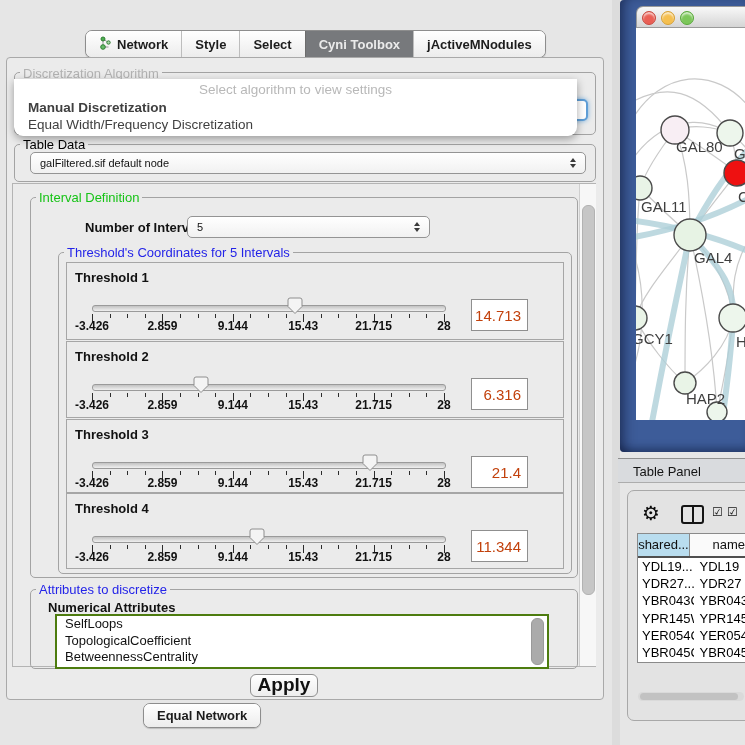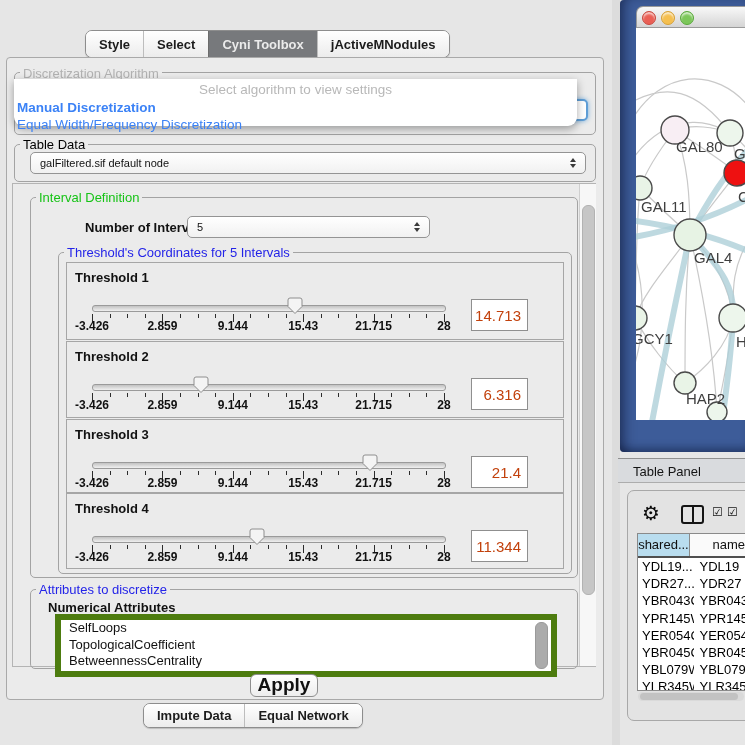--- a/index.html
+++ b/index.html
@@ -20,73 +20,82 @@
   .gtitle{position:absolute;font-size:13px;background:#ebebeb;padding:0 3px;z-index:3;white-space:nowrap}
   .gtitle.gray{color:#b2b2b2}
   .gtitle.green{color:#16c316}
   .gtitle.blue{color:#2424e8}
   .combo{position:absolute;background:linear-gradient(#ffffff,#f1f1f1);border:1px solid #949494;border-radius:5px;display:flex;align-items:center;font-size:11px;color:#111;box-sizing:border-box}
   .combo .ctext{padding-left:9px;flex:1;white-space:nowrap;overflow:hidden}
   .spinarr{display:flex;flex-direction:column;gap:2px;margin-right:9px}
   .arr-up{width:0;height:0;border-left:3.5px solid transparent;border-right:3.5px solid transparent;border-bottom:4.5px solid #3a3a3a}
   .arr-dn{width:0;height:0;border-left:3.5px solid transparent;border-right:3.5px solid transparent;border-top:4.5px solid #3a3a3a}
   #algo-combo{left:22px;top:99px;width:566px;height:22px;border:2px solid #5f9ed6;box-shadow:0 0 5px #74aede;z-index:1;background:#fff}
-  #popup{left:14px;top:79px;width:563px;height:47px;background:#fff;z-index:20;border-radius:0 0 9px 9px;box-shadow:0 3px 9px rgba(0,0,0,.35)}
-  .pop-item{height:17px;line-height:17px;font-size:13.5px;padding-left:3px;white-space:nowrap;color:#3b82f6}
+  #popup{left:14px;top:79px;width:563px;height:57px;background:#fff;z-index:20;border-radius:0 0 9px 9px;box-shadow:0 3px 9px rgba(0,0,0,.35)}
+  .pop-item{height:17px;line-height:17px;font-size:13.5px;padding-left:14px;white-space:nowrap;color:#404040}
   .pop-prompt{text-align:center;color:#b8b8b8;padding-left:0;height:20px;line-height:22px;font-size:13.5px}
   .pop-bold{font-weight:bold}
   #scrollpane{left:12px;top:183px;width:584px;height:484px;border:1px solid #b4b4b4;z-index:1;box-sizing:border-box}
   #vscroll{left:579px;top:184px;width:16px;height:482px;background:#f7f7f7;border-left:1px solid #cfcfcf;z-index:4}
   #vscroll .vthumb{position:absolute;left:2px;top:21px;width:11px;height:388px;background:#c6c6c6;border:1px solid #b2b2b2;border-radius:6px}
   .boldlabel{position:absolute;font-size:13px;font-weight:bold;color:#111;z-index:3;white-space:nowrap}
   .tpanel{position:absolute;left:66px;width:496px;border:1px solid #a6a6a6;background:#ebebeb;z-index:3}
   .tlabel{position:absolute;left:8px;top:7px;font-size:13px;font-weight:bold;color:#111}
   .tslider{position:absolute;left:10px;top:30px;width:465px;height:44px}
   .track{position:absolute;left:15px;top:12px;width:352px;height:5px;background:linear-gradient(#c2c2c2,#f0f0f0);border:1px solid #9a9a9a;border-radius:3px}
   .tick{position:absolute;width:1px;background:#2c2c2c;top:21px}
   .ticklabel{position:absolute;top:26px;font-size:12px;font-weight:bold;color:#111;transform:translateX(-50%);white-space:nowrap}
   .thumb{position:absolute;top:4px;z-index:4}
   .tvalue{position:absolute;left:404px;top:36px;width:57px;height:32px;background:#fff;border:1px solid #8f8f8f;font-size:15px;color:#c2410c;text-align:right;padding-right:6px;line-height:31px;box-sizing:border-box}
-  #attr-list{left:55px;top:614px;width:490px;height:51px;background:#fff;border:6px solid #4d7c0f;overflow:hidden;z-index:3}
+  #attr-list{left:55px;top:614px;width:490px;height:51px;background:#fff;border:2px solid #4d7c0f;overflow:hidden;z-index:3}
   .attr-item{font-size:13px;line-height:16.5px;padding-left:8px;white-space:nowrap;color:#111}
   #attr-scroll{position:absolute;right:3px;top:2px;width:11px;height:45px;background:#ababab;border:1px solid #9a9a9a;border-radius:6px}
   #apply-btn{left:250px;top:674px;width:66px;height:21px;background:linear-gradient(#ffffff,#ededed);border:1px solid #8f8f8f;border-radius:6px;font-size:19px;font-weight:bold;color:#111;text-align:center;line-height:20px;z-index:3}
   #divider{left:612px;top:0;width:8px;height:745px;background:#dcdcdc}
   
   #net-frame{left:620px;top:0;width:125px;height:452px;background:#3d5c99;border-radius:4px 0 0 4px;box-shadow:inset 9px 0 12px -5px rgba(5,12,40,.5), inset 0 -8px 10px -5px rgba(5,12,40,.4)}
   #macbar{left:636px;top:6px;width:109px;height:22px;background:linear-gradient(#f8f8f8,#d5d5d5);border:1px solid #9a9a9a;border-right:none;border-radius:7px 0 0 0;box-sizing:border-box}
   .light{position:absolute;top:4px;width:12px;height:12px;border-radius:50%;box-shadow:inset 0 2px 2px rgba(255,255,255,.7)}
   #lt-red{left:5px;background:#ea5f55;border:1px solid #c74a40}
   #lt-yel{left:24px;background:#f5bf4f;border:1px solid #d6a137}
   #lt-grn{left:43px;background:#7cc75a;border:1px solid #5aa93c}
   #canvas{left:636px;top:28px;width:109px;height:392px;background:#fff;overflow:hidden}
   #tp-bar{left:618px;top:458px;width:127px;height:25px;background:#d9dbde;border-top:1px solid #909090;border-bottom:1px solid #adadad;box-sizing:border-box}
   #tp-bar span{position:absolute;left:15px;top:5px;font-size:13px;color:#141414}
   #tbl-container{left:627px;top:490px;width:118px;height:229px;background:#e3e3e3;border:1px solid #a8a8a8;border-radius:7px 0 0 7px}
   #gear{left:642px;top:501px;font-size:20px;color:#0a0a0a;font-family:"DejaVu Sans",sans-serif;z-index:3}
   #colico{left:681px;top:505px;width:19px;height:15px;border:2px solid #141414;border-radius:3px;display:flex;justify-content:center;z-index:3}
   #colico div{width:2px;height:100%;background:#141414}
   .chk{position:absolute;top:505px;font-size:12px;color:#141414;font-family:"DejaVu Sans",sans-serif;z-index:3}
-  #tbl{left:637px;top:533px;width:108px;height:158px;background:#fff;border:1px solid #8a8a8a;border-right:none;overflow:hidden;box-sizing:border-box}
+  #tbl{left:637px;top:533px;width:108px;height:130px;background:#fff;border:1px solid #8a8a8a;border-right:none;overflow:hidden;box-sizing:border-box}
   #tbl-head{display:flex;height:22px;border-bottom:2px solid #4f4f4f;font-size:13px;color:#111}
   #th1{width:72px;background:#b9ddef;border-right:1px solid #8a8a8a;text-align:center;line-height:21px}
   #th2{width:78px;background:#fafafa;text-align:right;line-height:21px}
   .trow{display:flex;height:17.2px;font-size:13px;color:#000;align-items:center}
   .tc1{width:72px;padding-left:4px;box-sizing:border-box;white-space:nowrap;overflow:hidden}
   .tc2{width:60px;padding-left:6px;white-space:nowrap;overflow:hidden}
   #hscroll{left:638px;top:692px;width:106px;height:9px;background:#dadada;border-radius:5px}
   #hscroll div{position:absolute;left:2px;top:1px;width:98px;height:7px;background:#c2c2c2;border-radius:4px}
 </style>
 </head>
 <body>
 
 <div id="stage">
 
 
   <div class="tabs" style="left:85px;top:30px">
+    <div class="tab">
+      <span><svg width="13" height="14" viewBox="0 0 13 14">
+            <path d="M4,3 L4,11 M4,11 L9.5,11 M4,3 L9.5,6.5" stroke="#9a9a9a" fill="none"></path>
+            <circle cx="4" cy="3" r="2" fill="#4caf50" stroke="#2e7d32"></circle>
+            <circle cx="4" cy="11" r="2.3" fill="#66bb6a" stroke="#2e7d32"></circle>
+            <circle cx="9.5" cy="6.5" r="1.7" fill="#a5d6a7" stroke="#2e7d32"></circle>
+          </svg></span>
+      <span>Network</span>
+    </div>
     <div class="tab">
         <span>Style</span>
       </div>
     <div class="tab">
         <span>Select</span>
       </div>
     <div class="tab sel">
         <span>Cyni Toolbox</span>
       </div>
     <div class="tab">
@@ -290,23 +299,20 @@
   <div class="abs" id="attr-list">
     <div id="attr-scroll"></div>
   <div class="attr-item">SelfLoops</div>
       <div class="attr-item">TopologicalCoefficient</div>
       <div class="attr-item">BetweennessCentrality</div>
     </div>
 
   <div class="abs" id="apply-btn">Apply</div>
 
   <div class="tabs" style="left:143px;top:703px;height:23px">
-    <div class="tab">
-        <span>Impute Data</span>
-      </div>
     <div class="tab">
         <span>Equal Network</span>
       </div>
   </div>
 
   <div class="abs" id="divider"></div>
 
   <div class="abs" id="net-frame"></div>
   <div class="abs" id="macbar">
     <span class="light" id="lt-red"></span>

